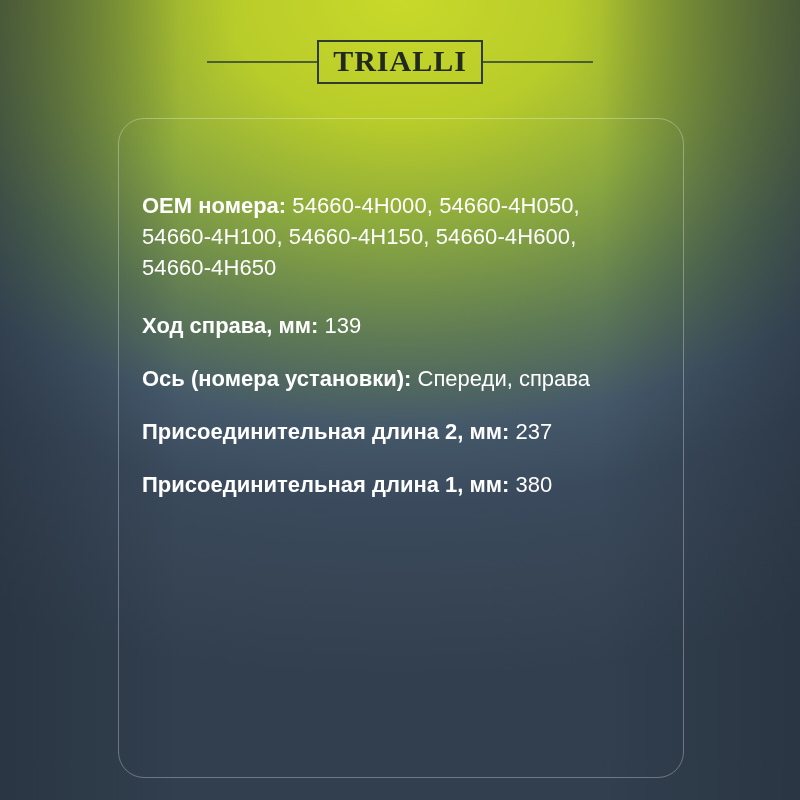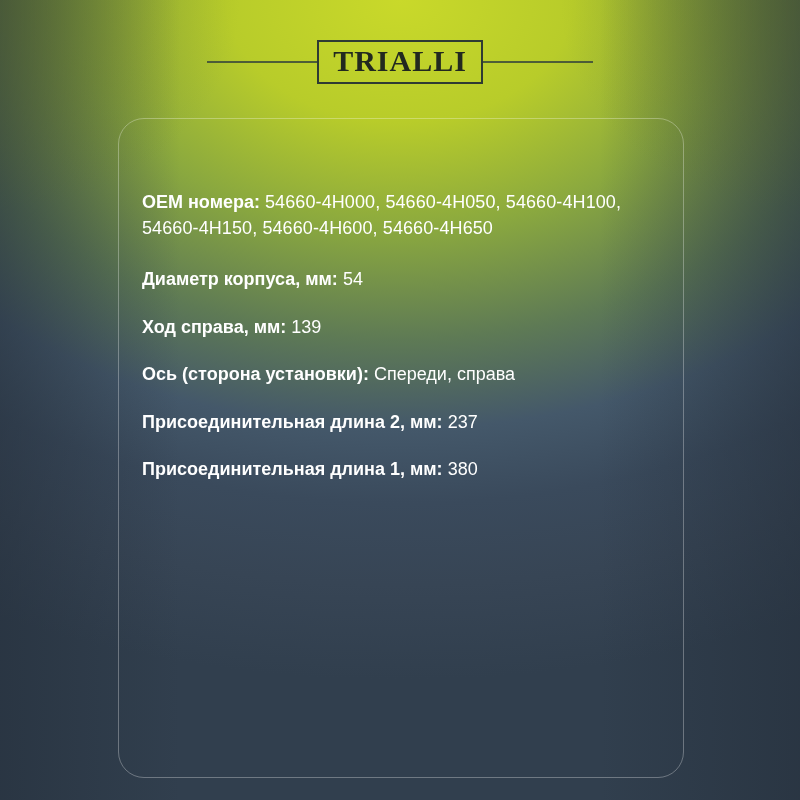--- a/index.html
+++ b/index.html
@@ -110,21 +110,21 @@
     color: #ffffff;
     font-size: 27px;
     font-weight: bold;
     margin: 0 0 26px 0;
     letter-spacing: 0.2px;
   }
 
   .spec-row {
     margin-bottom: 22px;
     color: #ffffff;
-    font-size: 18px;
+    font-size: 22px;
     line-height: 1.42;
     max-width: 500px;
   }
   .spec-row .k {
     font-weight: bold;
   }
   .spec-row .v {
     font-weight: normal;
   }
   .spec-row.oem {
@@ -155,32 +155,28 @@
   <div class="panel"></div>
 
   <div class="panel-inner">
 
     <div class="spec-row oem">
       <span class="k">OEM номера:</span>
       <span class="v">54660-4H000, 54660-4H050, 54660-4H100, 54660-4H150, 54660-4H600, 54660-4H650</span>
     </div>
 
 
-    <div class="spec-row">
-      <span class="k">Диаметр корпуса, мм:</span>
-      <span class="v">54</span>
-    </div>
 
     <div class="spec-row">
       <span class="k">Ход справа, мм:</span>
       <span class="v">139</span>
     </div>
 
     <div class="spec-row">
-      <span class="k">Ось (сторона установки):</span>
+      <span class="k">Ось (номера установки):</span>
       <span class="v">Спереди, справа</span>
     </div>
 
     <div class="spec-row">
       <span class="k">Присоединительная длина 2, мм:</span>
       <span class="v">237</span>
     </div>
 
     <div class="spec-row">
       <span class="k">Присоединительная длина 1, мм:</span>

